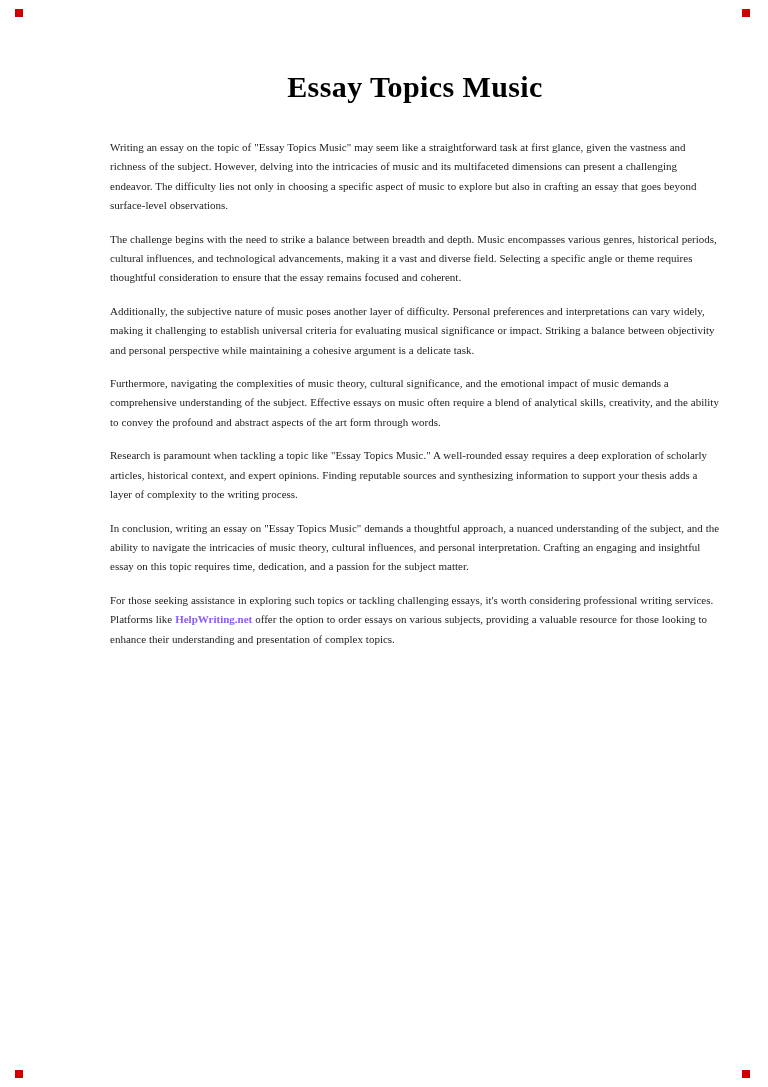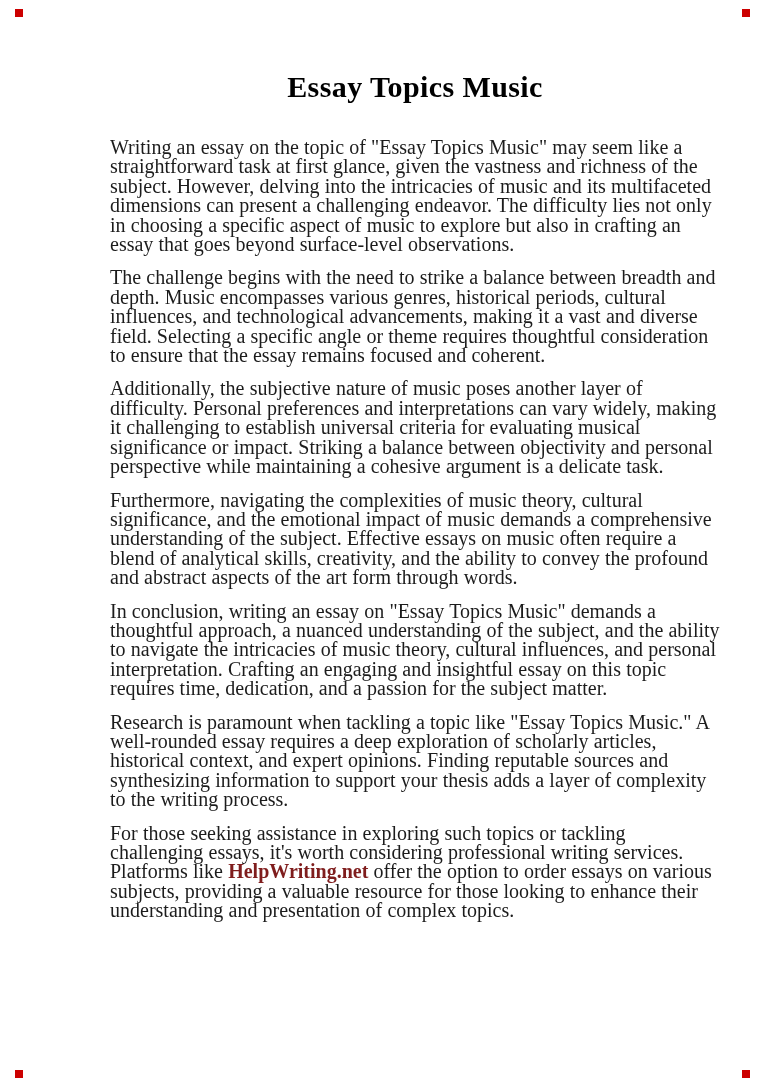--- a/index.html
+++ b/index.html
@@ -32,28 +32,28 @@
   .doc-title {
     margin: 0 0 34px 0;
     font-size: 30px;
     font-weight: bold;
     text-align: center;
     color: #000000;
     letter-spacing: 0.4px;
   }
   .para {
     margin: 0 0 14px 0;
-    font-size: 20px;
+    font-size: 11px;
     line-height: 19.4px;
     text-align: left;
     word-spacing: 0.2px;
   }
   .brand {
     font-weight: bold;
-    color: #7f1d1d;
+    color: #8b5cf6;
     margin-top: 12px;
   }
 </style>
 </head>
 <body>
 
 <div class="page">
 
   <div class="corner-marker tl"></div>
   <div class="corner-marker tr"></div>
@@ -65,20 +65,20 @@
     <h1 class="doc-title">Essay Topics Music</h1>
 
     <p class="para">Writing an essay on the topic of "Essay Topics Music" may seem like a straightforward task at first glance, given the vastness and richness of the subject. However, delving into the intricacies of music and its multifaceted dimensions can present a challenging endeavor. The difficulty lies not only in choosing a specific aspect of music to explore but also in crafting an essay that goes beyond surface-level observations.</p>
 
     <p class="para">The challenge begins with the need to strike a balance between breadth and depth. Music encompasses various genres, historical periods, cultural influences, and technological advancements, making it a vast and diverse field. Selecting a specific angle or theme requires thoughtful consideration to ensure that the essay remains focused and coherent.</p>
 
     <p class="para">Additionally, the subjective nature of music poses another layer of difficulty. Personal preferences and interpretations can vary widely, making it challenging to establish universal criteria for evaluating musical significance or impact. Striking a balance between objectivity and personal perspective while maintaining a cohesive argument is a delicate task.</p>
 
     <p class="para">Furthermore, navigating the complexities of music theory, cultural significance, and the emotional impact of music demands a comprehensive understanding of the subject. Effective essays on music often require a blend of analytical skills, creativity, and the ability to convey the profound and abstract aspects of the art form through words.</p>
 
+    <p class="para">Research is paramount when tackling a topic like "Essay Topics Music." A well-rounded essay requires a deep exploration of scholarly articles, historical context, and expert opinions. Finding reputable sources and synthesizing information to support your thesis adds a layer of complexity to the writing process.</p>
+
     <p class="para">In conclusion, writing an essay on "Essay Topics Music" demands a thoughtful approach, a nuanced understanding of the subject, and the ability to navigate the intricacies of music theory, cultural influences, and personal interpretation. Crafting an engaging and insightful essay on this topic requires time, dedication, and a passion for the subject matter.</p>
-
-    <p class="para">Research is paramount when tackling a topic like "Essay Topics Music." A well-rounded essay requires a deep exploration of scholarly articles, historical context, and expert opinions. Finding reputable sources and synthesizing information to support your thesis adds a layer of complexity to the writing process.</p>
 
     <p class="para"><span>For those seeking assistance in exploring such topics or tackling challenging essays, it's worth considering professional writing services. Platforms like </span><span class="brand">HelpWriting.net</span><span> offer the option to order essays on various subjects, providing a valuable resource for those looking to enhance their understanding and presentation of complex topics.</span></p>
 
   </div>
 </div>
 
 </body></html>

